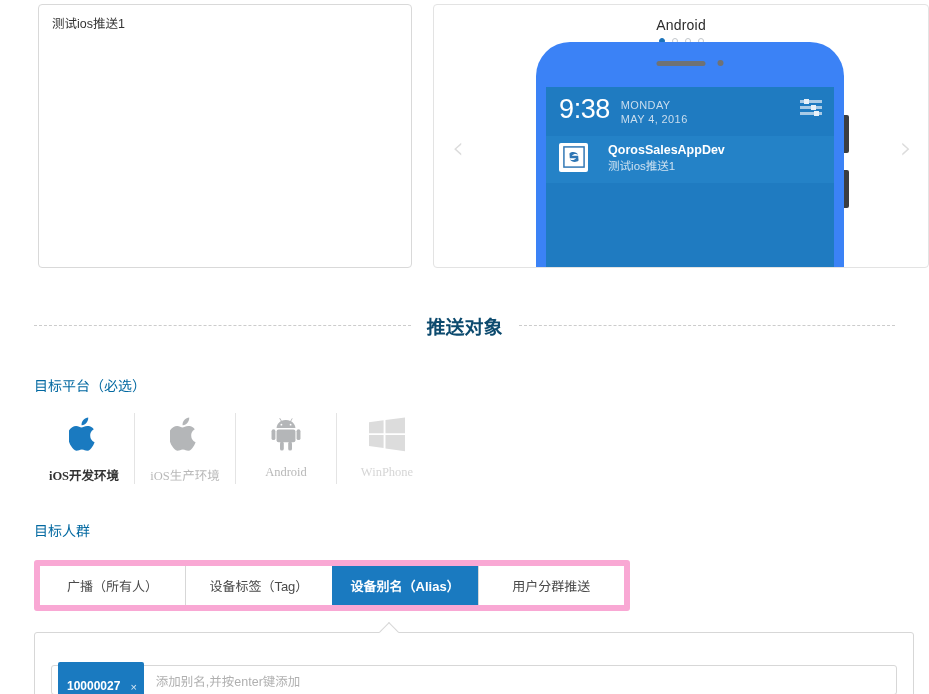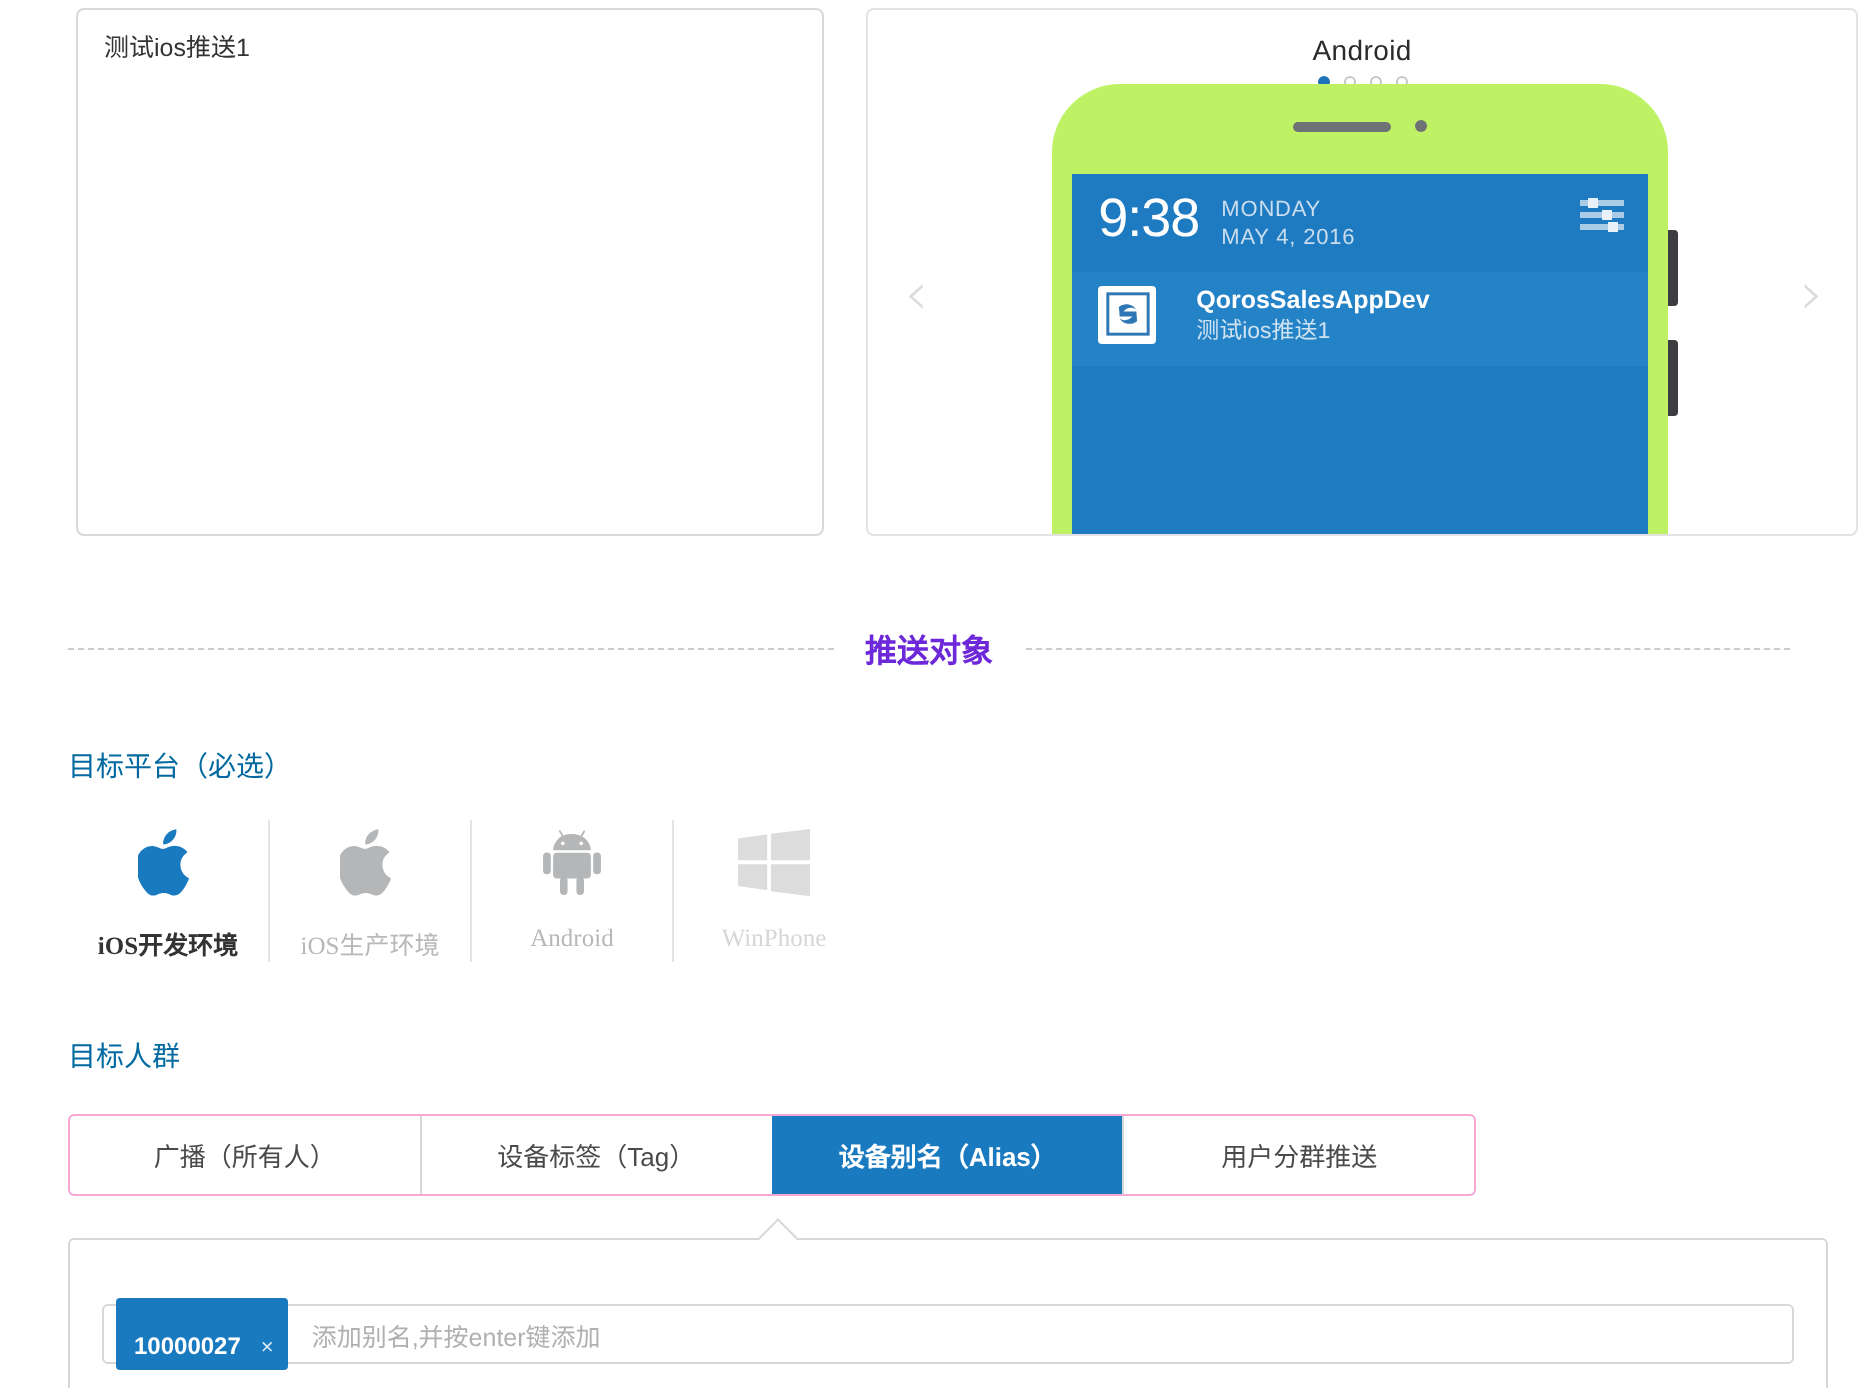--- a/index.html
+++ b/index.html
@@ -89,25 +89,25 @@
     line-height: 1;
     font-family: "DejaVu Sans", sans-serif;
     user-select: none;
   }
   .arrow-left { left: 18px; }
   .arrow-right { right: 16px; }
 
   
   .phone {
     position: absolute;
-    left: 92px;
+    left: 102px;
     top: 37px;
     width: 308px;
     height: 240px;
-    background: #bef264;
+    background: #3b82f6;
     border-top-left-radius: 34px;
     border-top-right-radius: 34px;
   }
   .phone-speaker {
     position: absolute;
     top: 18px;
     left: 50%;
     transform: translateX(-50%);
     display: flex;
     align-items: center;
@@ -222,22 +222,22 @@
     align-items: center;
     margin: 42px 34px 0 34px;
   }
   .divider .line {
     flex: 1;
     border-top: 1px dashed #cccccc;
     height: 0;
   }
   .divider .label {
     padding: 0 16px;
-    font-size: 16px;
-    color: #6d28d9;
+    font-size: 19px;
+    color: #0c4a6e;
     font-weight: bold;
     white-space: nowrap;
   }
 
   
   .section-heading {
     margin: 36px 0 0 34px;
     font-size: 14px;
     color: #0369a1;
   }
@@ -281,22 +281,22 @@
     color: #b8b8b8;
   }
   .platform.dimmer .platform-label {
     color: #d6d6d6;
   }
 
   
   .tabs {
     display: flex;
     margin: 20px 0 0 34px;
-    width: 704px;
-    border: 1px solid #f9a8d4;
+    width: 596px;
+    border: 6px solid #f9a8d4;
     border-radius: 3px;
     box-sizing: border-box;
     background: #8b5cf6;
     overflow: hidden;
     position: relative;
   }
   .tab {
     flex: 1;
     text-align: center;
     padding: 10px 4px;

